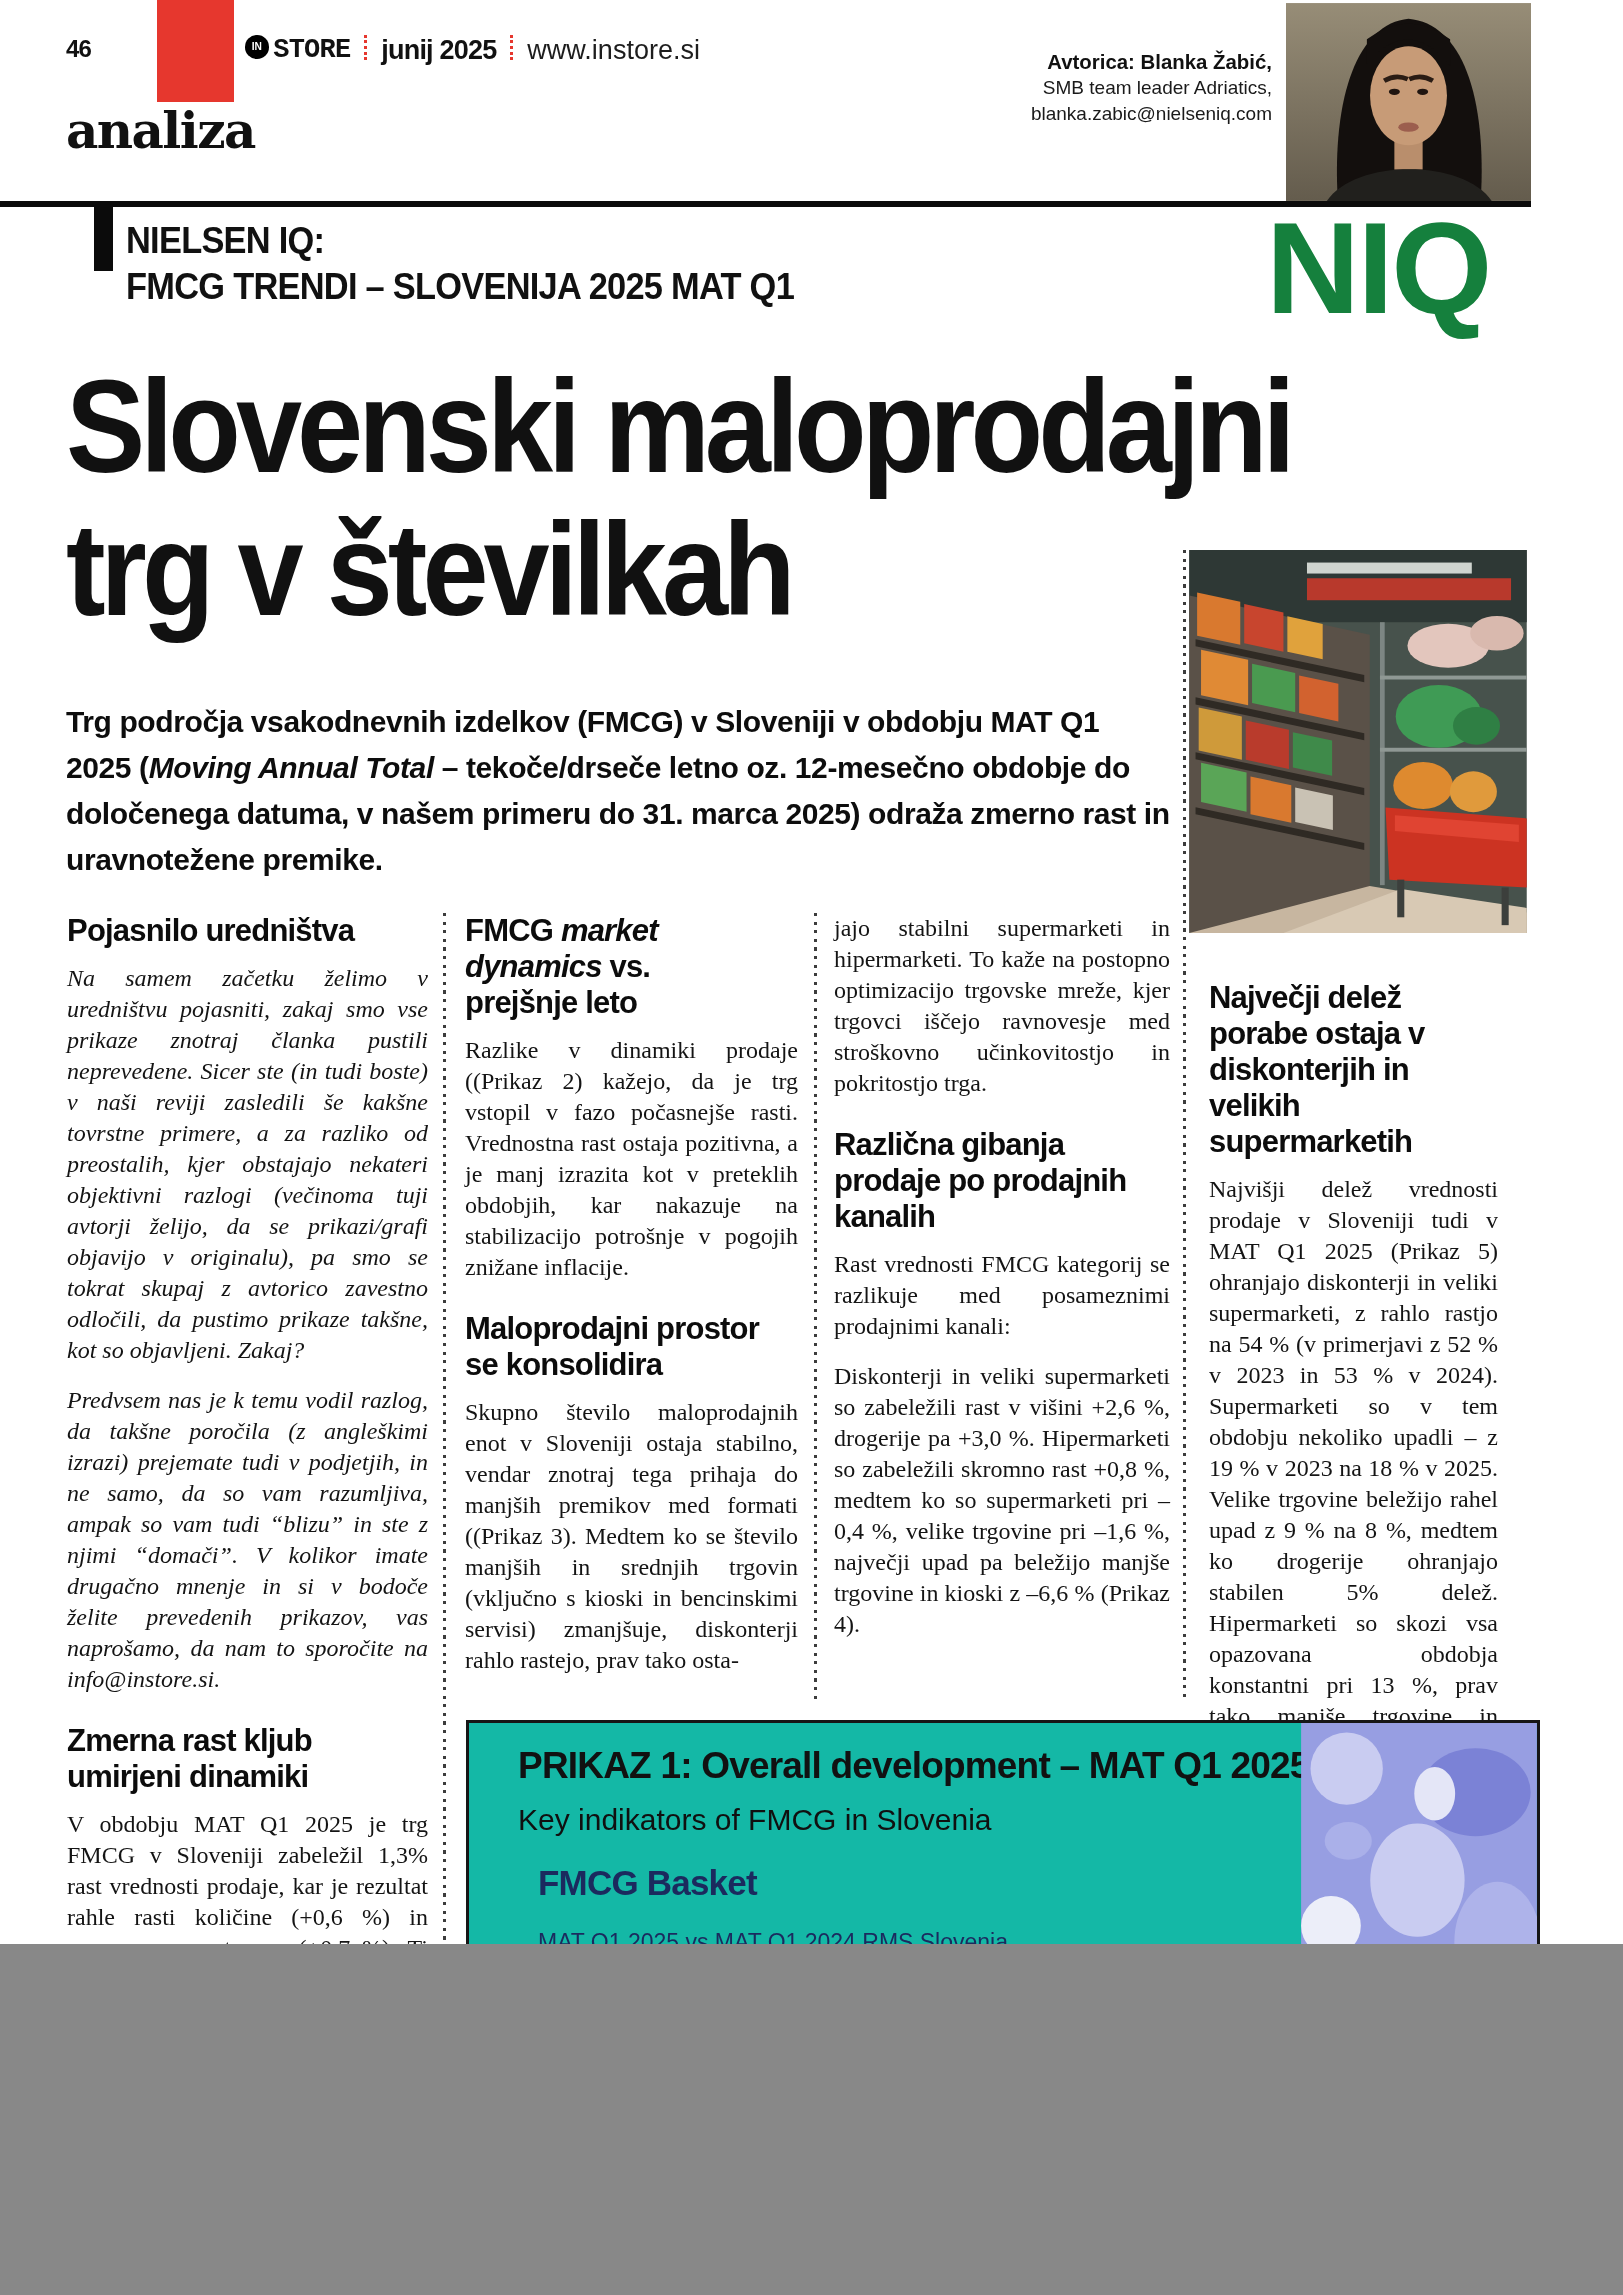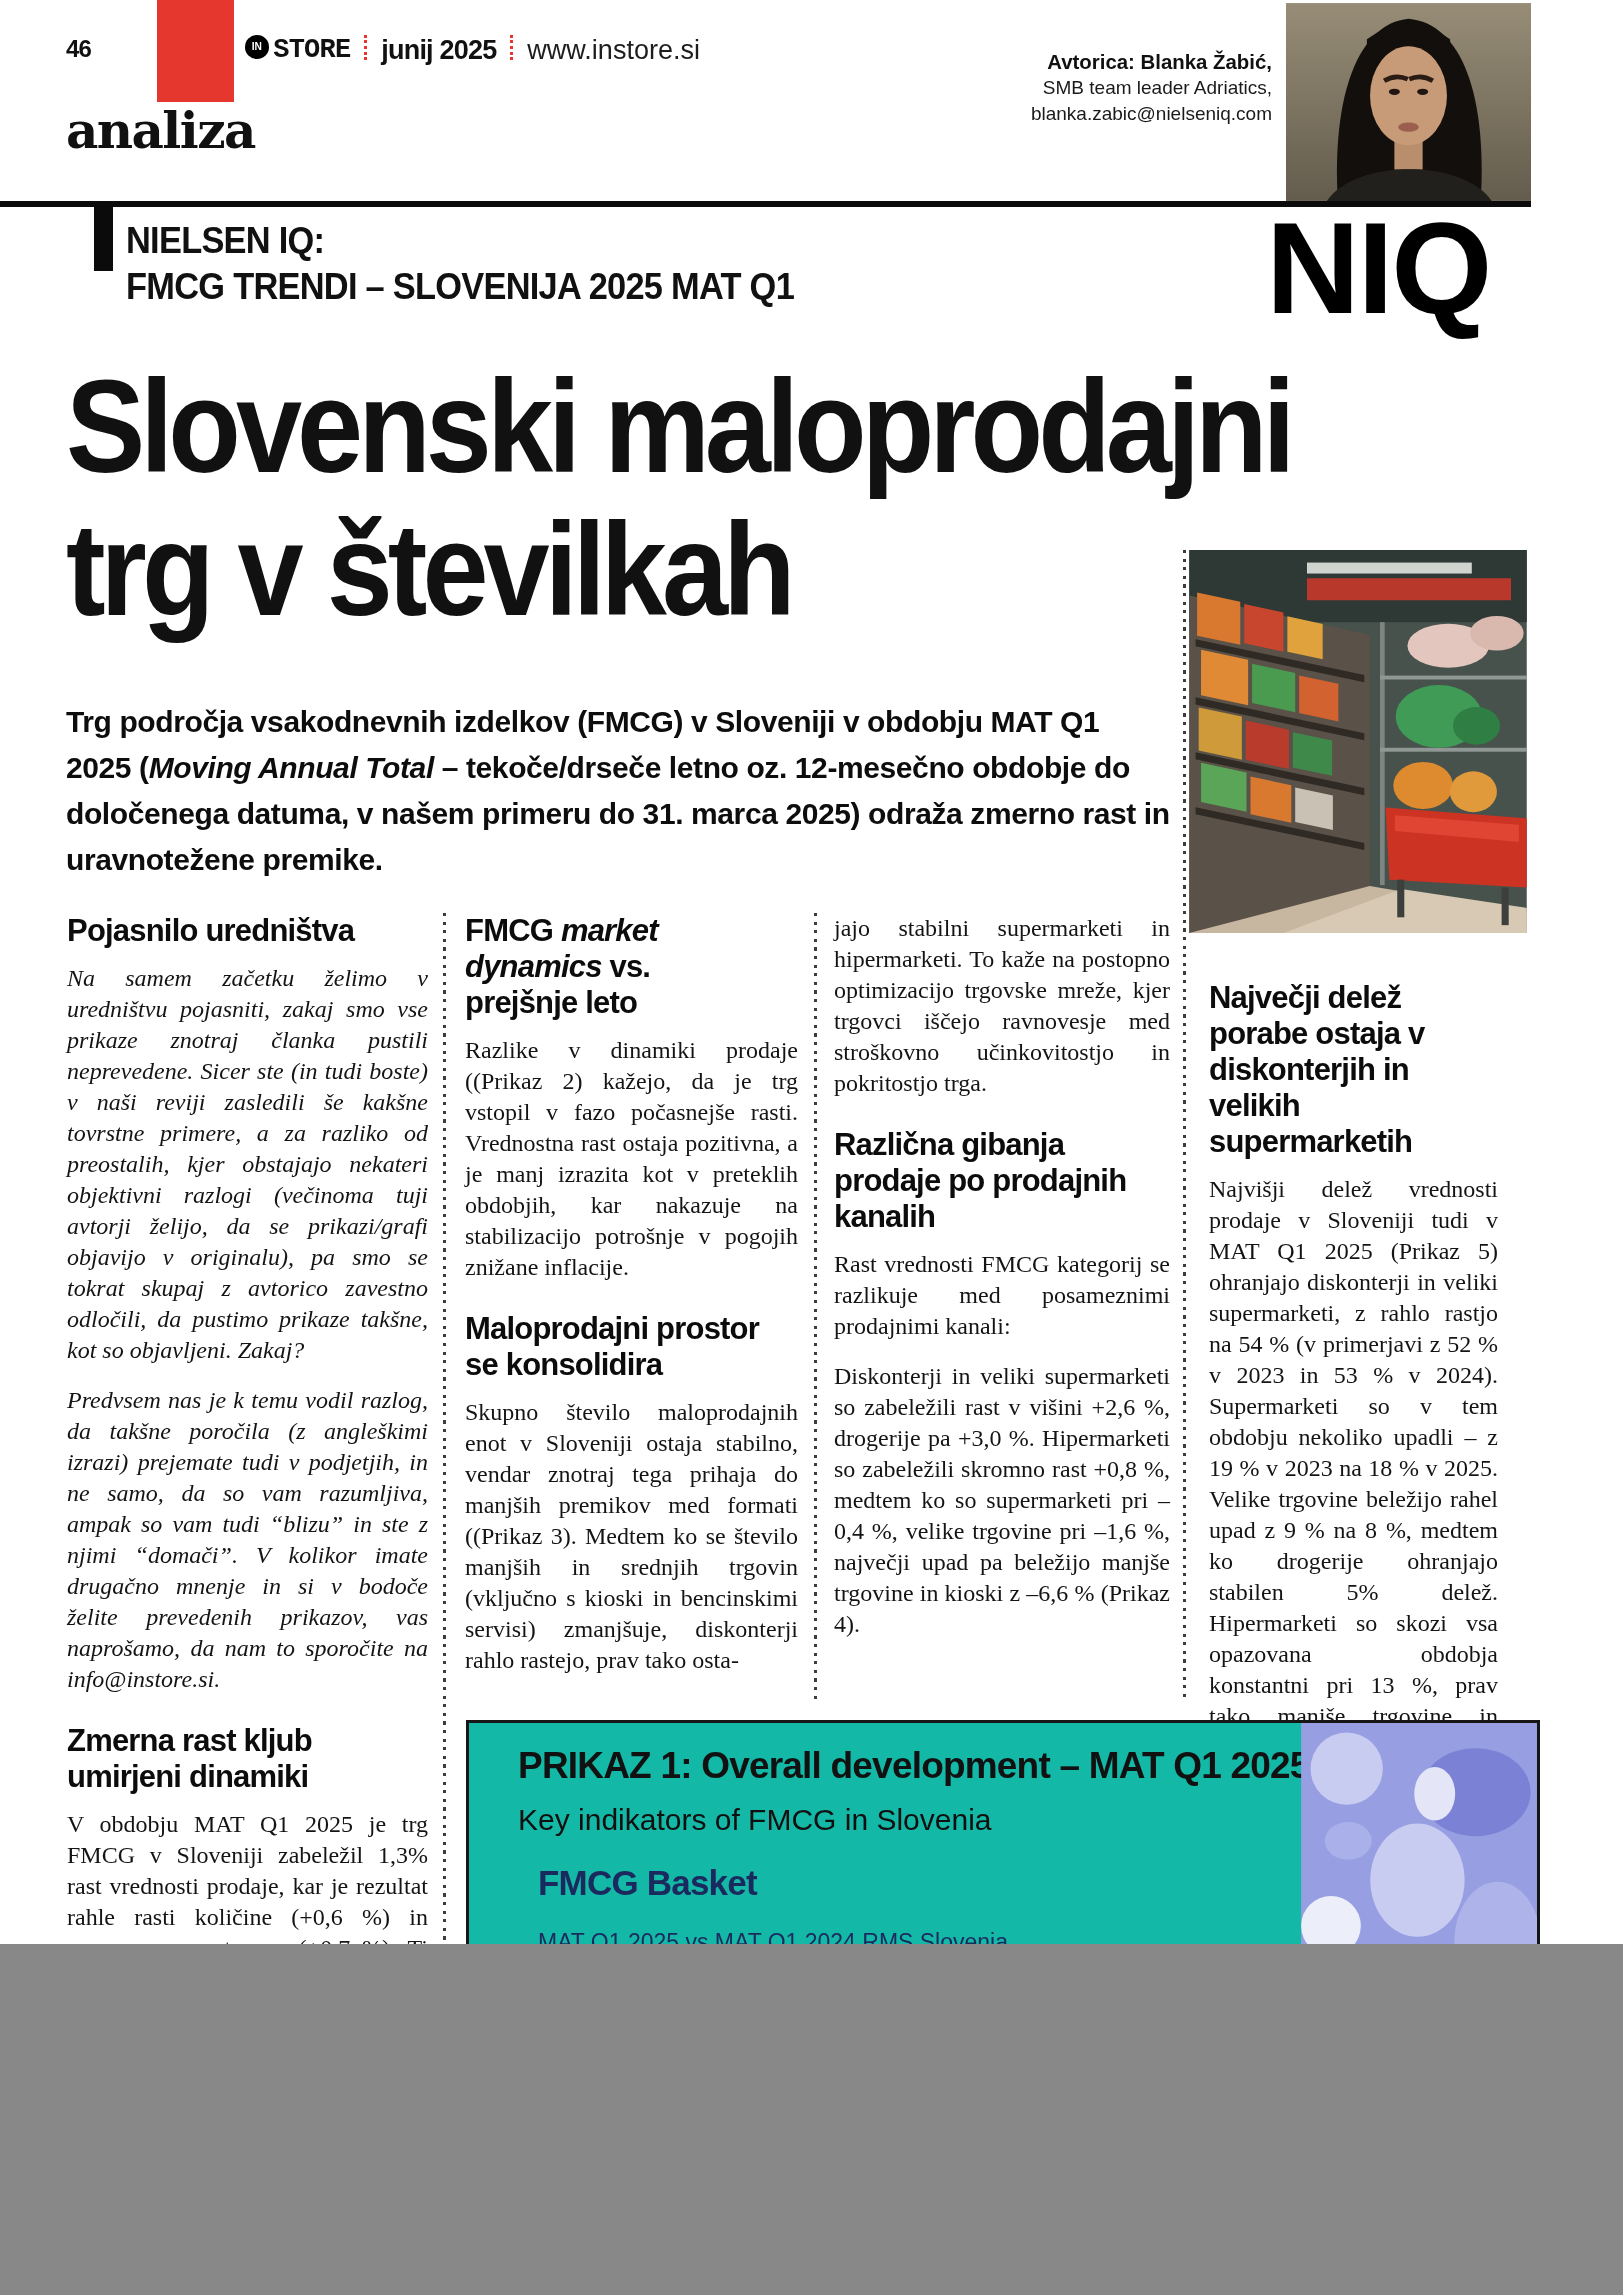--- a/index.html
+++ b/index.html
@@ -23,21 +23,21 @@
   .authorname{font-size:20.4px;font-weight:bold;}
   .authorrole,.authoremail{font-size:19px;color:#1a1a1a;}
   .portrait{left:1286px;top:3.1px;width:245px;height:198px;}
   .hrule{left:0;top:201px;width:1531px;height:5.5px;background:#0b0b0b;}
 
   
   .kickerbar{left:94px;top:207px;width:19px;height:64px;background:#0b0b0b;}
   .kicker{left:126px;top:218px;transform:scaleX(0.93);transform-origin:left top;}
   .kicker div{font-size:37px;font-weight:bold;letter-spacing:-0.8px;line-height:46px;}
   .niqlogo{left:1266px;top:203px;font-size:130px;font-weight:bold;letter-spacing:-2.4px;
-           color:#000000;line-height:1;}
+           color:#15803d;line-height:1;}
 
   
   .headline{left:66px;top:355px;font-weight:bold;font-size:132px;letter-spacing:-5.5px;
             line-height:143px;transform:scaleX(0.9);transform-origin:left top;white-space:nowrap;}
   .intro{left:66px;top:699px;width:1106px;font-weight:bold;font-size:30px;
          line-height:46px;letter-spacing:-0.4px;color:#0d0d0d;}
   .intro em{font-style:italic;}
 
   
   .marketphoto{left:1189px;top:550px;width:338px;height:383px;}

